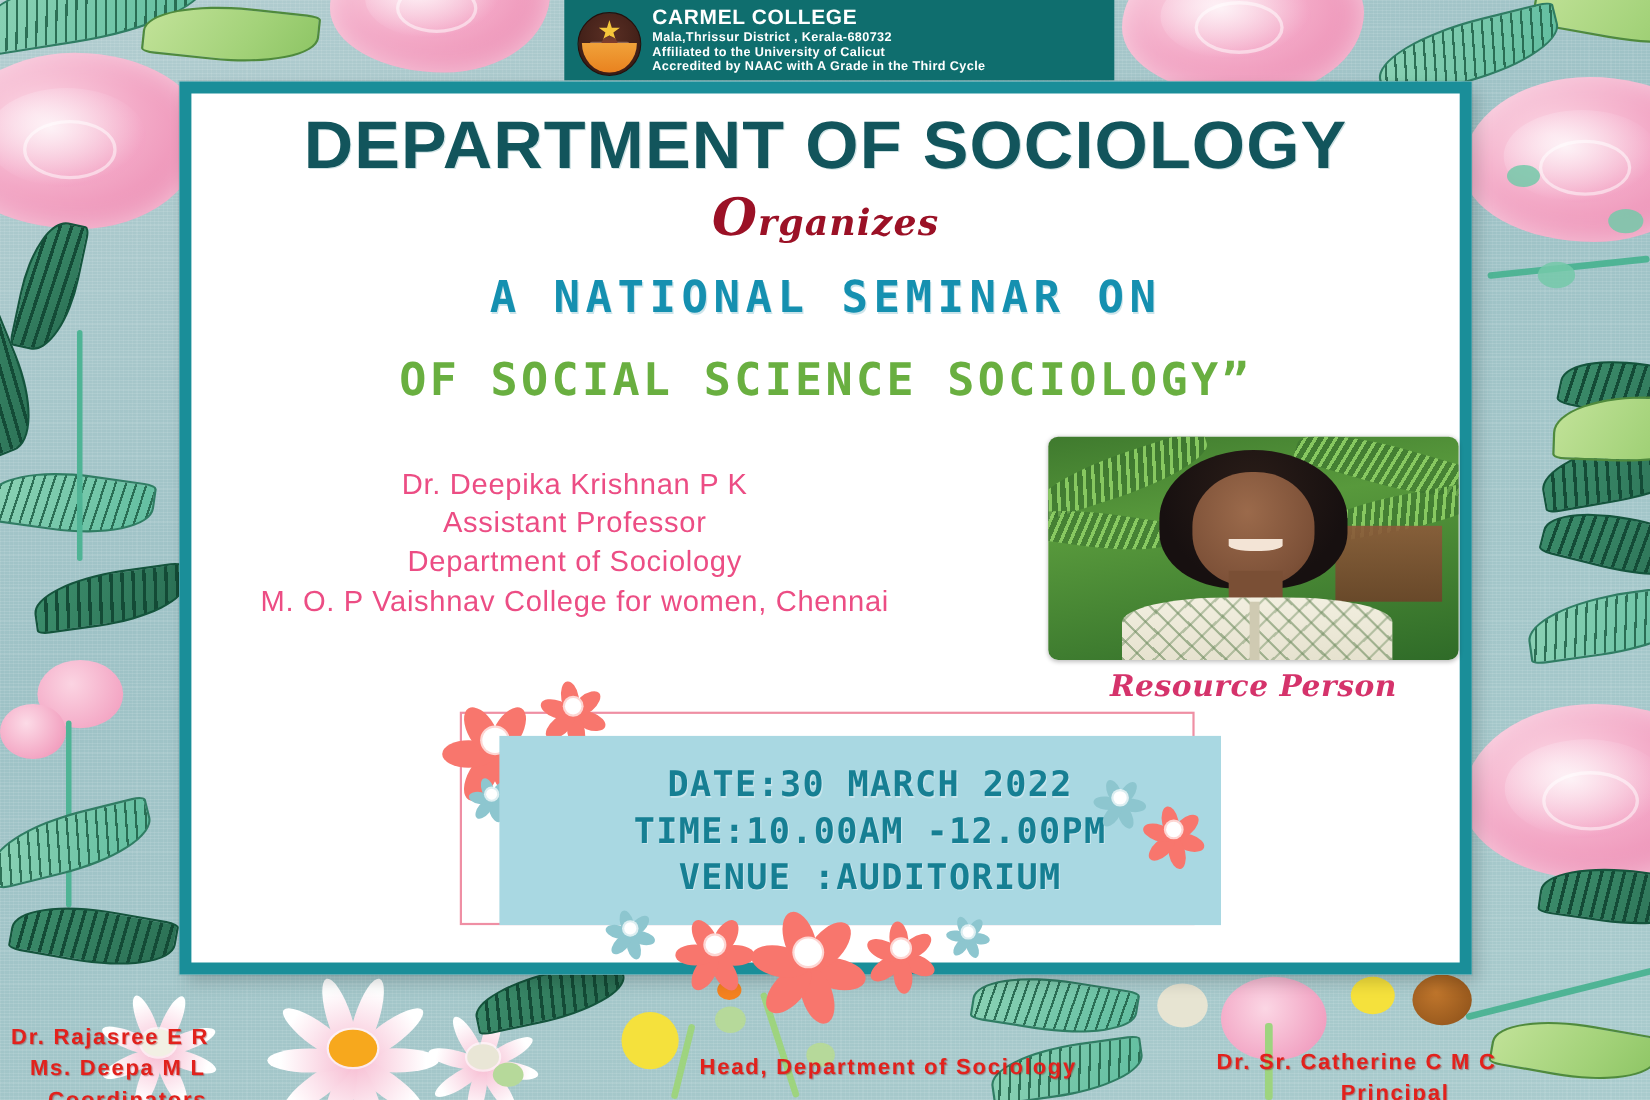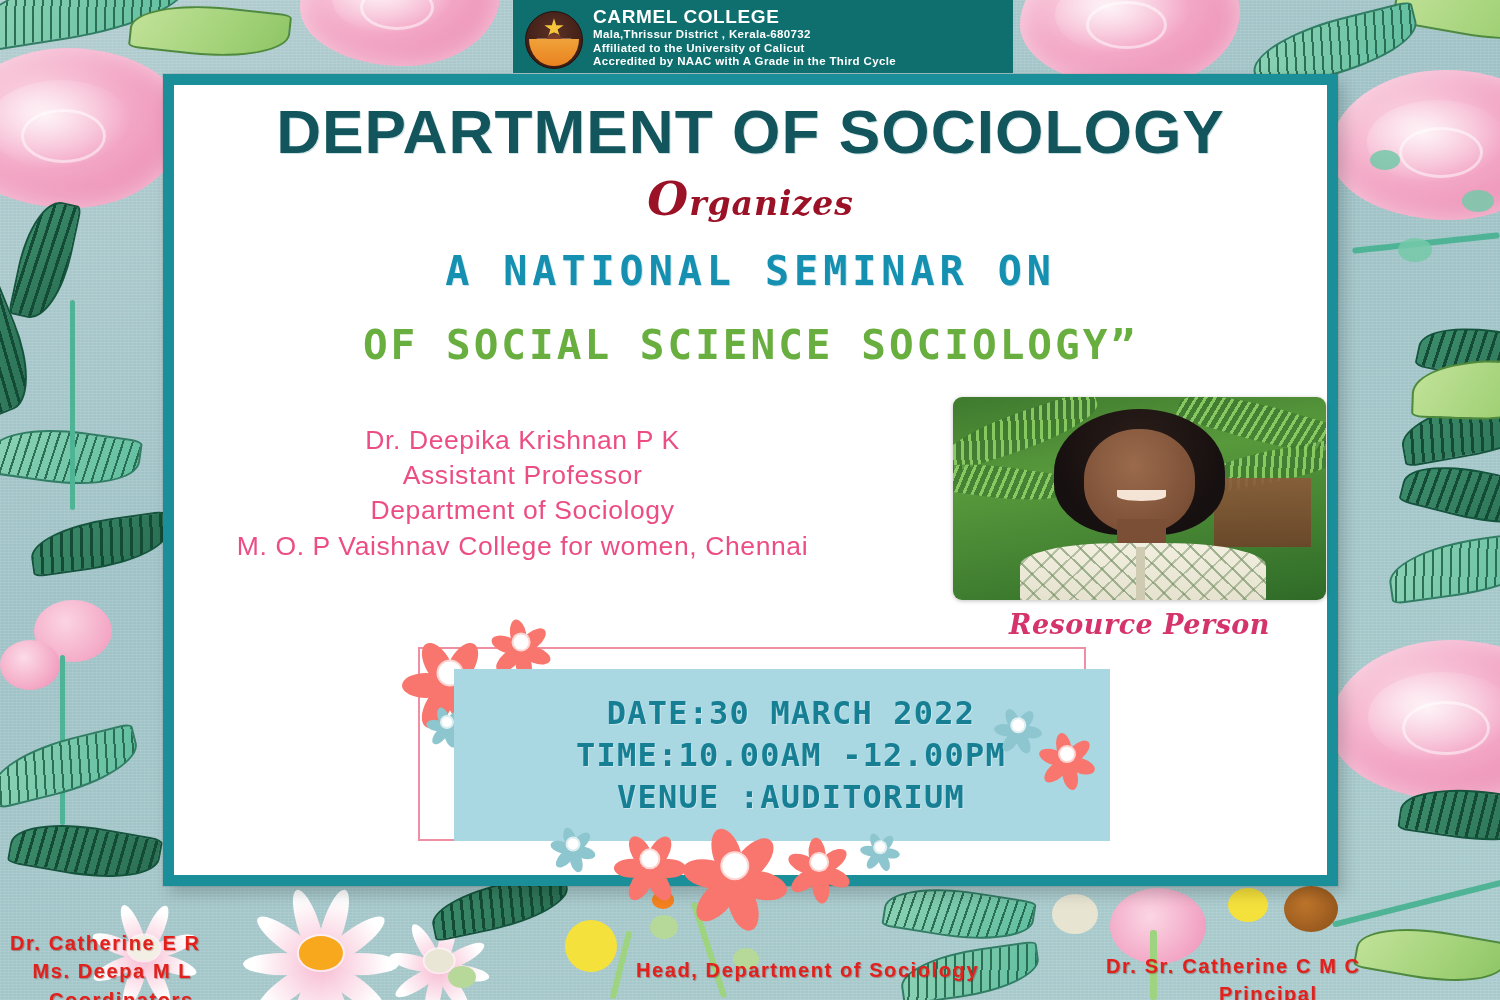--- a/index.html
+++ b/index.html
@@ -538,21 +538,21 @@
           <span style="transform:rotate(258deg)"></span>
             <span style="transform:rotate(318deg)"></span>
           <em></em>
         </div>
       </div>
 
     </div>
   </div>
 
   <div class="credit" id="credit-left">
-    <div>Dr. Catherine E R</div>
+    <div>Dr. Rajasree E R</div>
     <div>Ms. Deepa M L</div>
     <div>Coordinators</div>
   </div>
 
   <div class="credit" id="credit-center">
     <div>Head, Department of Sociology</div>
   </div>
 
   <div class="credit" id="credit-right">
     <div>Dr. Sr. Catherine C M C</div>

